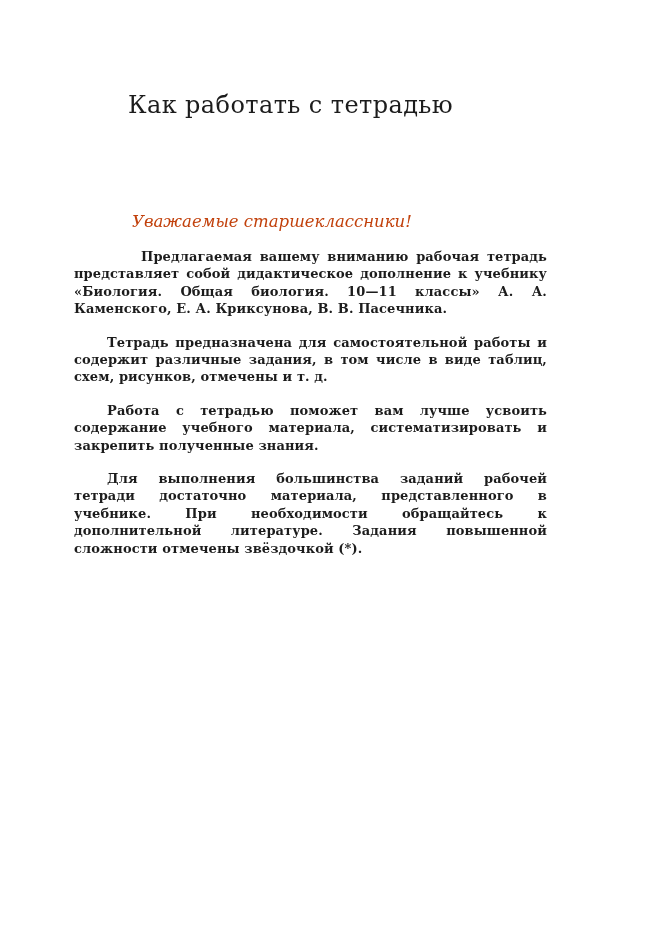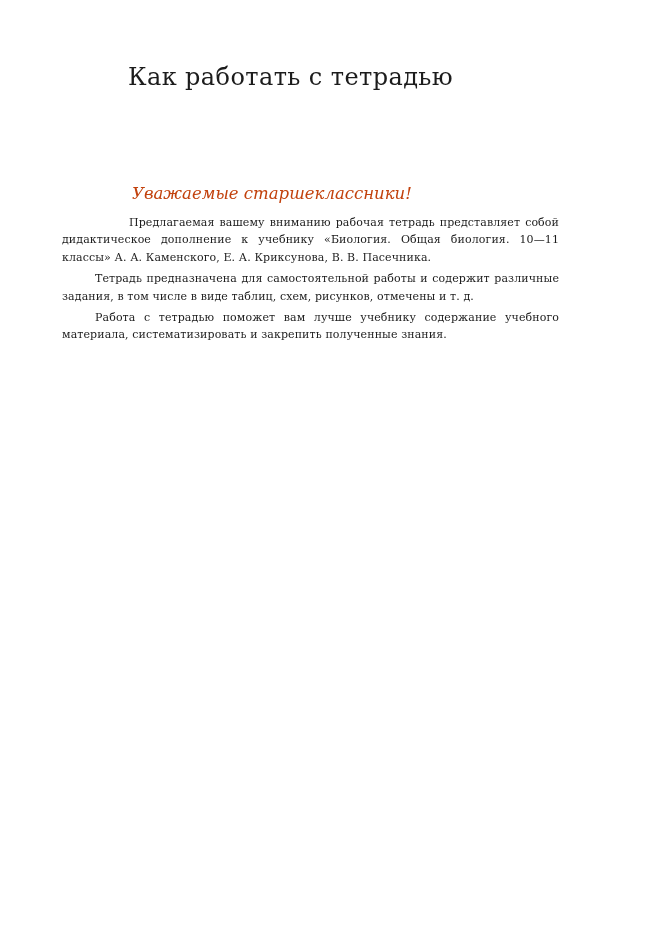--- a/index.html
+++ b/index.html
@@ -13,42 +13,42 @@
     height: 926px;
     background: #ffffff;
     box-sizing: border-box;
     padding: 0 87px 0 58px;
     overflow: hidden;
     font-family: "DejaVu Serif", "Liberation Serif", serif;
     color: #1e1e1e;
   }
   .page-title {
     margin: 0;
-    padding-top: 60px;
+    padding-top: 88px;
     margin-left: 70px;
     font-size: 24px;
     line-height: 34px;
     font-weight: 400;
     letter-spacing: 0.4px;
     color: #1c1c1c;
   }
   .greeting {
     margin: 90px 0 10px 0;
     text-indent: 74px;
     font-style: italic;
     font-size: 16.5px;
     line-height: 20px;
     font-weight: 400;
     color: #c2410c;
   }
   .body-text p {
-    margin: 4px;
-    font-size: 11px;
+    margin: 16px;
+    font-size: 13px;
     line-height: 17.4px;
-    font-weight: 400;
+    font-weight: 700;
     text-align: justify;
     text-indent: 33px;
     letter-spacing: 0.1px;
     color: #1c1c1c;
   }
   .body-text p.first-paragraph {
     text-indent: 67px;
   }
   .signoff {
     margin: 9px 0 0 0;
@@ -64,16 +64,17 @@
 <body>
 
 <div class="page">
   <h1 class="page-title">Как работать с тетрадью</h1>
 
   <p class="greeting">Уважаемые старшеклассники!</p>
 
   <div class="body-text">
     <p class="first-paragraph">Предлагаемая вашему вниманию рабочая тетрадь представляет собой дидактическое дополнение к учебнику «Биология. Общая биология. 10—11 классы» А. А. Каменского, Е. А. Криксунова, В. В. Пасечника.</p>
     <p>Тетрадь предназначена для самостоятельной работы и содержит различные задания, в том числе в виде таблиц, схем, рисунков, отмечены и т. д.</p>
-    <p>Работа с тетрадью поможет вам лучше учебнику содержание учебного материала, систематизировать и закрепить полученные знания.</p>
+    <p>Работа с тетрадью поможет вам лучше усвоить содержание учебного материала, систематизировать и закрепить полученные знания.</p>
+    <p>Для выполнения большинства заданий рабочей тетради достаточно материала, представленного в учебнике. При необходимости обращайтесь к дополнительной литературе. Задания повышенной сложности отмечены звёздочкой (*).</p>
   </div>
 
 </div>
 
 </body></html>

